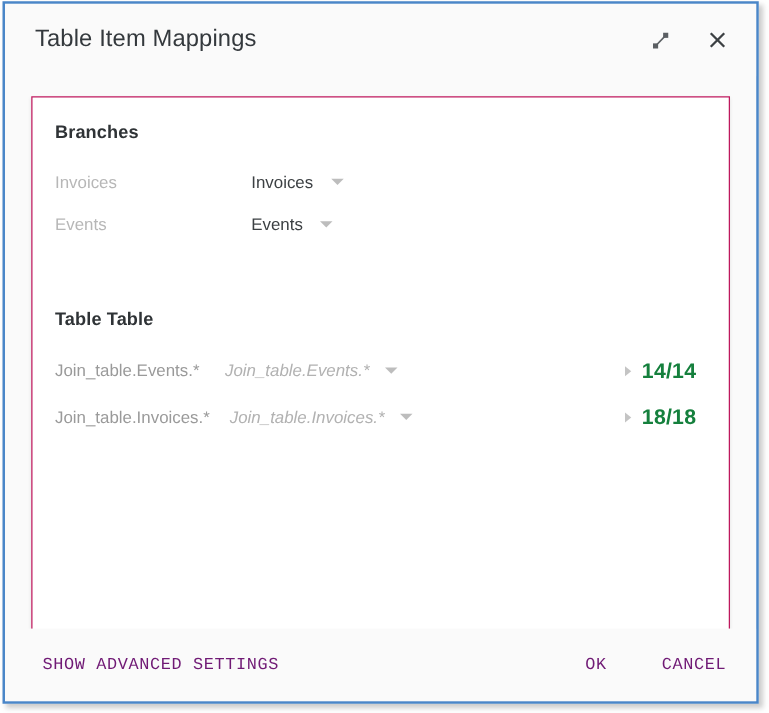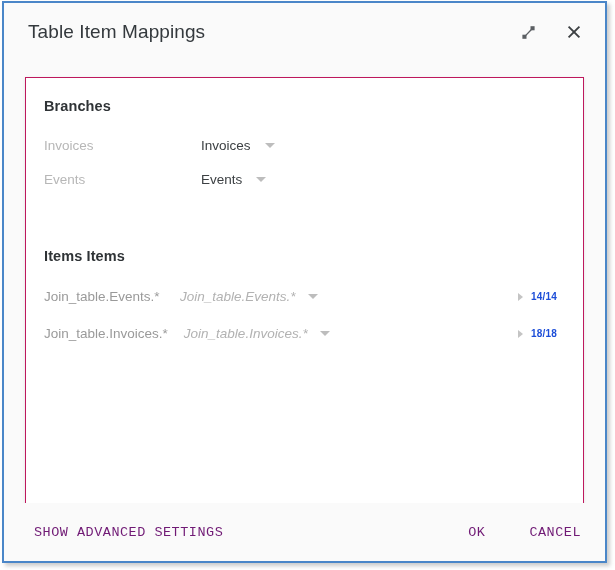--- a/index.html
+++ b/index.html
@@ -161,23 +161,23 @@
     padding-right: 8px;
   }
   .tri-right {
     width: 0;
     height: 0;
     border-top: 4.5px solid transparent;
     border-bottom: 4.5px solid transparent;
     border-left: 5.5px solid #c4c4c4;
   }
   .ti-count {
-    font-size: 10px;
+    font-size: 17px;
     font-weight: bold;
-    color: #1d4ed8;
+    color: #15803d;
     letter-spacing: 0.2px;
   }
 
   
   .footer {
     flex: 0 0 58px;
     height: 58px;
     background: #fafafa;
     display: flex;
     align-items: center;
@@ -248,21 +248,21 @@
         <div class="row">
           <div class="row-label branch-label">Events</div>
           <div class="select">
             <span class="select-value">Events</span>
             <span class="caret"></span>
           </div>
         </div>
 
       </div>
 
-      <div class="section-title section-tableitems">Items Items</div>
+      <div class="section-title section-tableitems">Table Table</div>
 
       <div class="rows">
 
         <div class="ti-row">
           <div class="ti-label">Join_table.Events.*</div>
           <div class="ti-select">
             <span class="ti-value">Join_table.Events.*</span>
             <span class="caret"></span>
           </div>
           <div class="ti-count-wrap">

